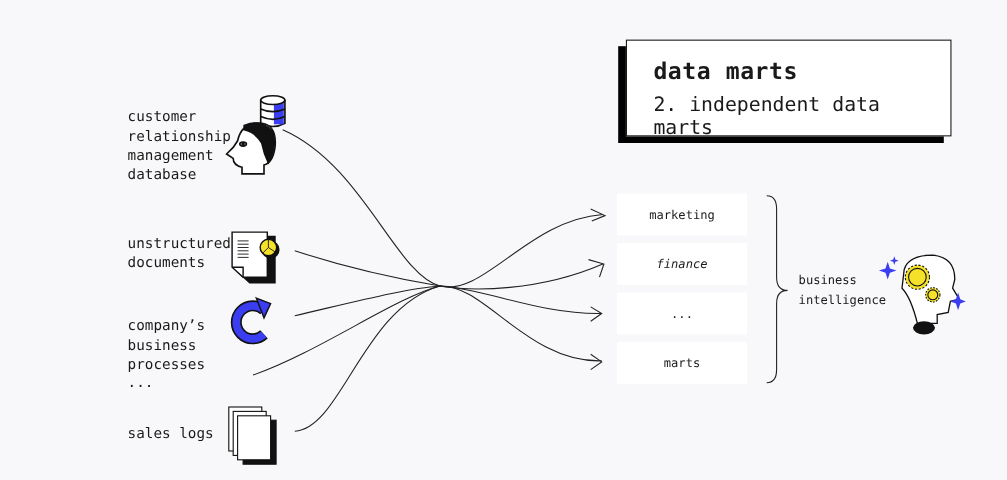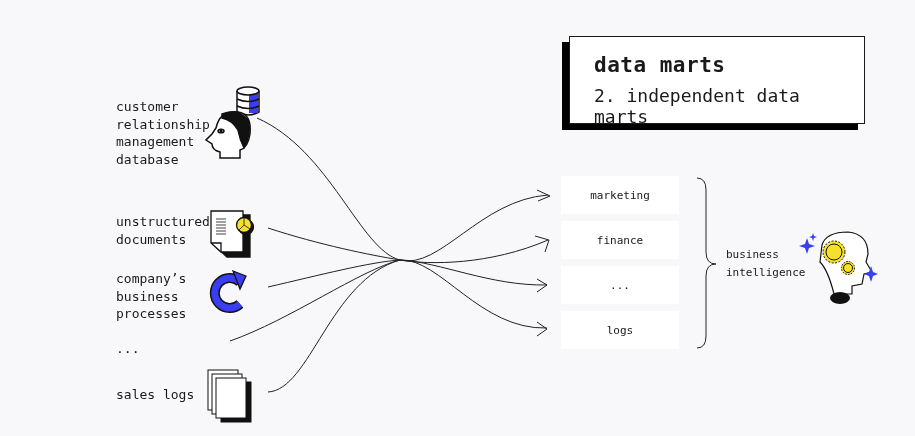--- a/index.html
+++ b/index.html
@@ -38,21 +38,21 @@
   <div class="title-main">data marts</div>
   <div class="title-sub">2. independent data marts</div>
 </div>
 
 <div class="abs src-label" style="left:116px;top:98px;">customer
 relationship
 management
 database</div>
 <div class="abs src-label" style="left:116px;top:213px;">unstructured
 documents</div>
-<div class="abs src-label" style="left:116px;top:270px;">company’s
+<div class="abs src-label" style="left:116px;top:288px;">company’s
 business
 processes</div>
 <div class="abs src-label" style="left:116px;top:340px;">...</div>
 <div class="abs src-label" style="left:116px;top:386px;">sales logs</div>
 
 <svg width="915" height="436">
 
   <g stroke="#111" stroke-width="1.5">
     <path d="M237 91 L237 112 Q248 118 259 112 L259 91" fill="#fff"></path>
     <rect x="249" y="91" width="9" height="22" fill="#3a3ef0" stroke="none"></rect>
@@ -87,28 +87,28 @@
     <rect x="208" y="370" width="30" height="40" fill="#fff"></rect>
     <rect x="212" y="374" width="30" height="40" fill="#fff"></rect>
     <rect x="221" y="382" width="30" height="40" fill="#111"></rect>
     <rect x="216" y="378" width="30" height="40" fill="#fff"></rect>
   </g>
 </svg>
 
 <div class="abs mart" style="left:561px;top:176px;">
     <span>marketing</span>
   </div>
-<div class="abs mart" style="left:561px;top:221px;">
+<div class="abs mart" style="left:561px;top:221px;font-style:italic;">
     <span>finance</span>
   </div>
 <div class="abs mart" style="left:561px;top:266px;">
     <span>...</span>
   </div>
 <div class="abs mart" style="left:561px;top:311px;">
-    <span>logs</span>
+    <span>marts</span>
   </div>
 
 <div class="abs bi-label" style="left:726px;top:246px;">business
 intelligence</div>
 
 <svg width="915" height="436">
   <path d="M822 245 Q826 232 848 232 Q868 234 868 254 L866 262 L872 272 L864 274 L862 284 L852 286 L852 294 L834 294 Q828 270 820 262 Z" fill="#fff" stroke="#111" stroke-width="1.2"></path>
   <ellipse cx="840" cy="298" rx="10" ry="6" fill="#111"></ellipse>
   <g stroke="#111" stroke-width="1">
     <circle cx="834" cy="252" r="11" fill="#f5e12a" stroke-dasharray="2 1.5"></circle>

